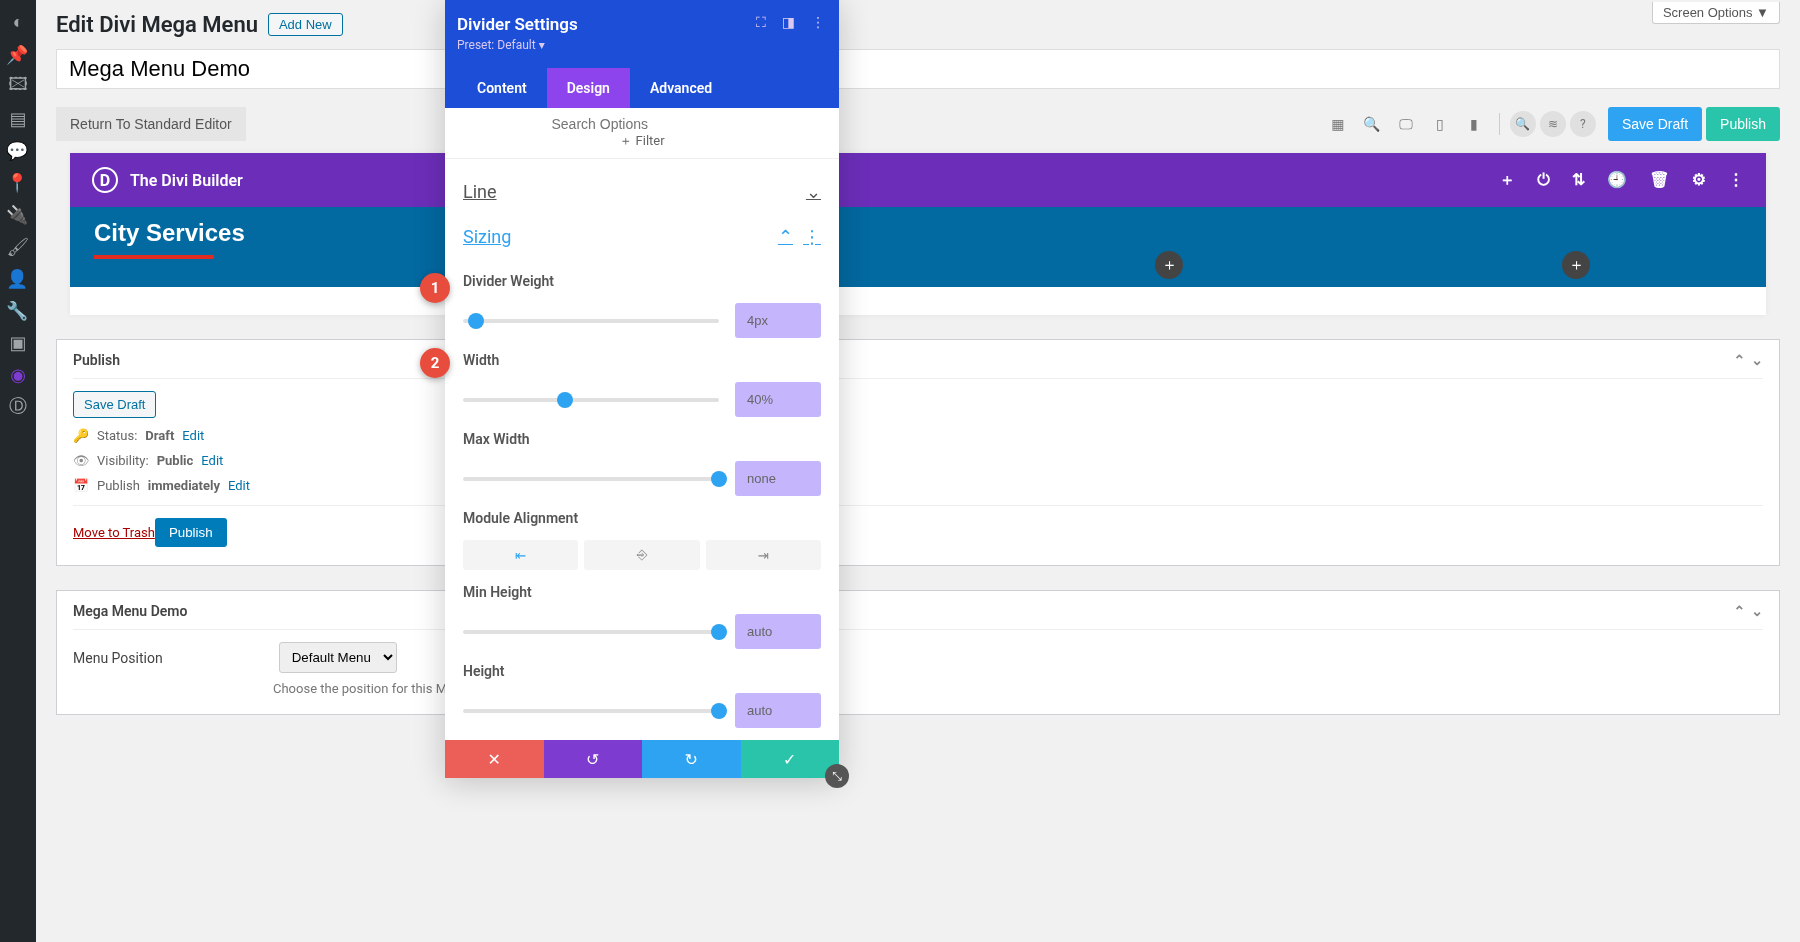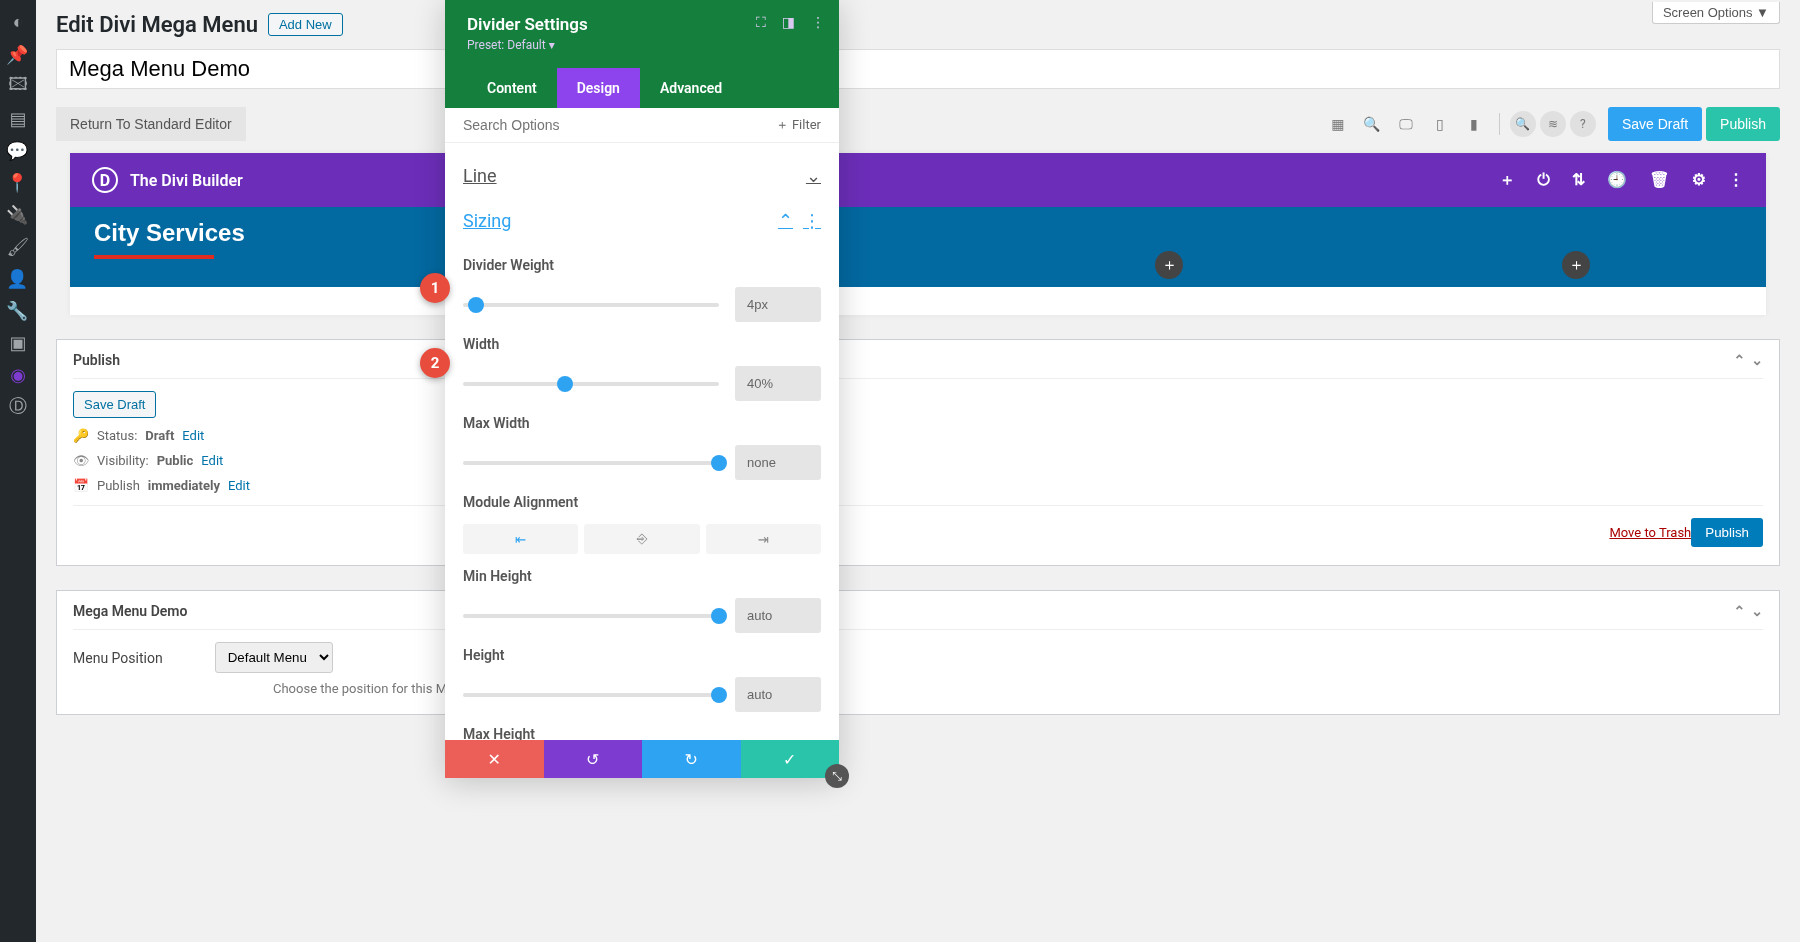--- a/index.html
+++ b/index.html
@@ -47,51 +47,51 @@
 
 
 .metabox { background: #fff; border: 1px solid #ccd0d4; margin-top: 24px; padding: 12px 16px 18px; }
 .metabox h3 { font-size: 14px; font-weight: 600; border-bottom: 1px solid #eee; padding-bottom: 10px; margin-bottom: 12px; display: flex; justify-content: space-between; align-items: center; }
 .metabox h3 .toggles { display: flex; gap: 6px; color: #888; }
 .publish-box .save-draft-s { border: 1px solid #0071a1; color: #0071a1; background: #f3f5f6; padding: 5px 10px; border-radius: 3px; cursor: pointer; font-size: 13px; }
 .meta-row { display: flex; align-items: center; gap: 8px; margin: 10px 0; color: #666; font-size: 13px; }
 .meta-row .ico { width: 16px; color: #888; }
 .meta-row a { color: #0073aa; cursor: pointer; }
 .trash-link { color: #a00; text-decoration: underline; cursor: pointer; font-size: 13px; }
-.publish-footer { display: flex; justify-content: flex-end; align-items: center; border-top: 1px solid #eee; padding-top: 12px; margin-top: 12px; }
+.publish-footer { display: flex; justify-content: flex-start; align-items: center; border-top: 1px solid #eee; padding-top: 12px; margin-top: 12px; }
 .publish-btn2 { background: #007cba; color: #fff; border: none; padding: 7px 14px; border-radius: 3px; cursor: pointer; }
 
-.style-row { display: flex; align-items: center; gap: 52px; margin-top: 6px; }
+.style-row { display: flex; align-items: center; gap: 116px; margin-top: 6px; }
 .style-row label { font-size: 14px; color: #444; }
 .style-row select { padding: 6px 8px; border: 1px solid #ccc; border-radius: 3px; }
 .hint { color: #777; font-size: 13px; margin-top: 8px; margin-left: 200px; }
 
 
 .modal { position: fixed; top: 0; left: 445px; width: 394px; background: #fff; box-shadow: 0 4px 30px rgba(0,0,0,.2); z-index: 100; display: flex; flex-direction: column; height: 778px; }
-.modal-head { background: #15803d; color: #fff; padding: 14px 22px 0; }
+.modal-head { background: #1d4ed8; color: #fff; padding: 14px 12px 0; }
 .modal-title { font-size: 17px; font-weight: 600; }
 .modal-sub { font-size: 12px; margin-top: 4px; color: #d9c9f0; padding-bottom: 10px; }
 .modal-head-icons { position: absolute; right: 14px; top: 14px; display: flex; gap: 16px; color: #d9c9f0; }
 .modal-head-icons span { cursor: pointer; }
 .tabs { display: flex; margin-top: 6px; }
 .tab { padding: 12px 20px; color: #fff; font-size: 14px; cursor: pointer; font-weight: 600; }
 .tab.active { background: #8e44ec; }
-.search-row { display: flex; align-items: center; border-bottom: 1px solid #eee; padding: 8px 18px; }
+.search-row { display: flex; align-items: center; border-bottom: 1px solid #eee; padding: 8px 18px; flex-direction: column; }
 .search-row input { flex: 1; border: none; outline: none; color: #888; font-size: 14px; }
 .filter-btn { color: #666; font-size: 13px; cursor: pointer; }
 
 .modal-body { flex: 1; overflow: auto; padding: 10px 18px 20px; }
 .section-head { display: flex; justify-content: space-between; align-items: center; padding: 12px 0; font-size: 18px; color: #555; cursor: pointer; text-decoration: underline; }
 .section-head.open { color: #2ea3f2; }
 .fld { margin: 14px 0 0; }
 .fld-label { font-size: 14px; color: #555; font-weight: 600; margin-bottom: 14px; display: block; }
 .slider-row { display: flex; align-items: center; gap: 16px; }
 .slider-track { flex: 1; height: 4px; background: #e0e0e0; border-radius: 2px; position: relative; }
 .slider-thumb { position: absolute; top: 50%; transform: translate(-50%,-50%); width: 16px; height: 16px; border-radius: 50%; background: #2ea3f2; cursor: pointer; }
-.val-box { width: 86px; background: #e5e5e5; border: none; padding: 10px 12px; color: #666; font-size: 13px; border-radius: 3px; }
+.val-box { width: 86px; background: #c4b5fd; border: none; padding: 10px 12px; color: #666; font-size: 13px; border-radius: 3px; }
 .align-row { display: flex; gap: 6px; }
 .align-btn { flex: 1; background: #f4f4f4; border: none; height: 30px; border-radius: 3px; display: flex; align-items: center; justify-content: center; color: #888; cursor: pointer; }
 .align-btn.active { color: #2ea3f2; }
 
 .modal-foot { display: flex; height: 38px; }
 .modal-foot button { flex: 1; border: none; color: #fff; font-size: 16px; cursor: pointer; display: flex; align-items: center; justify-content: center; }
 .mf-cancel { background: #ec5f59; }
 .mf-undo { background: #7e3bd0; }
 .mf-redo { background: #2ea3f2; }
 .mf-save { background: #29c4a9; }

